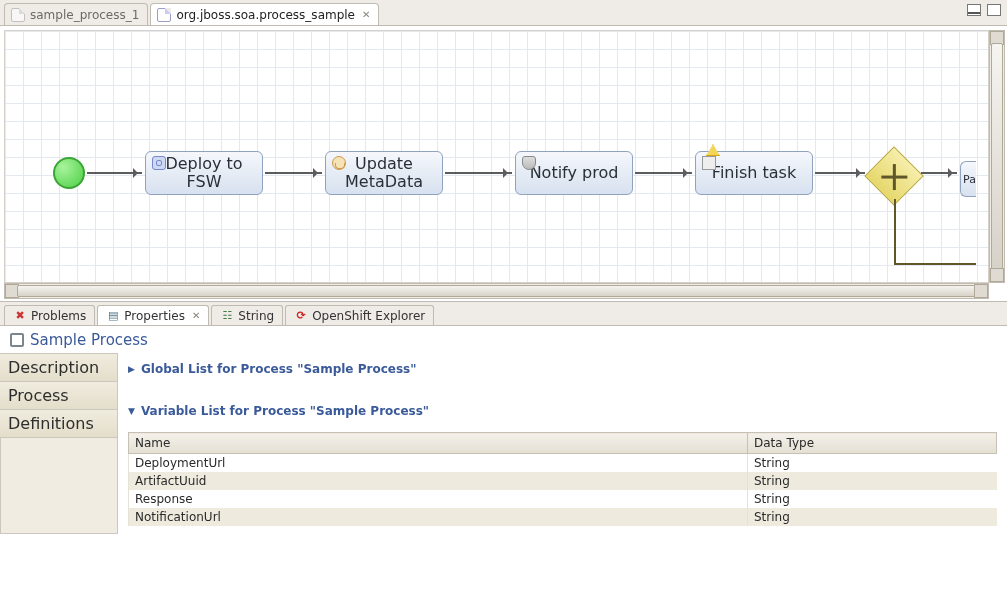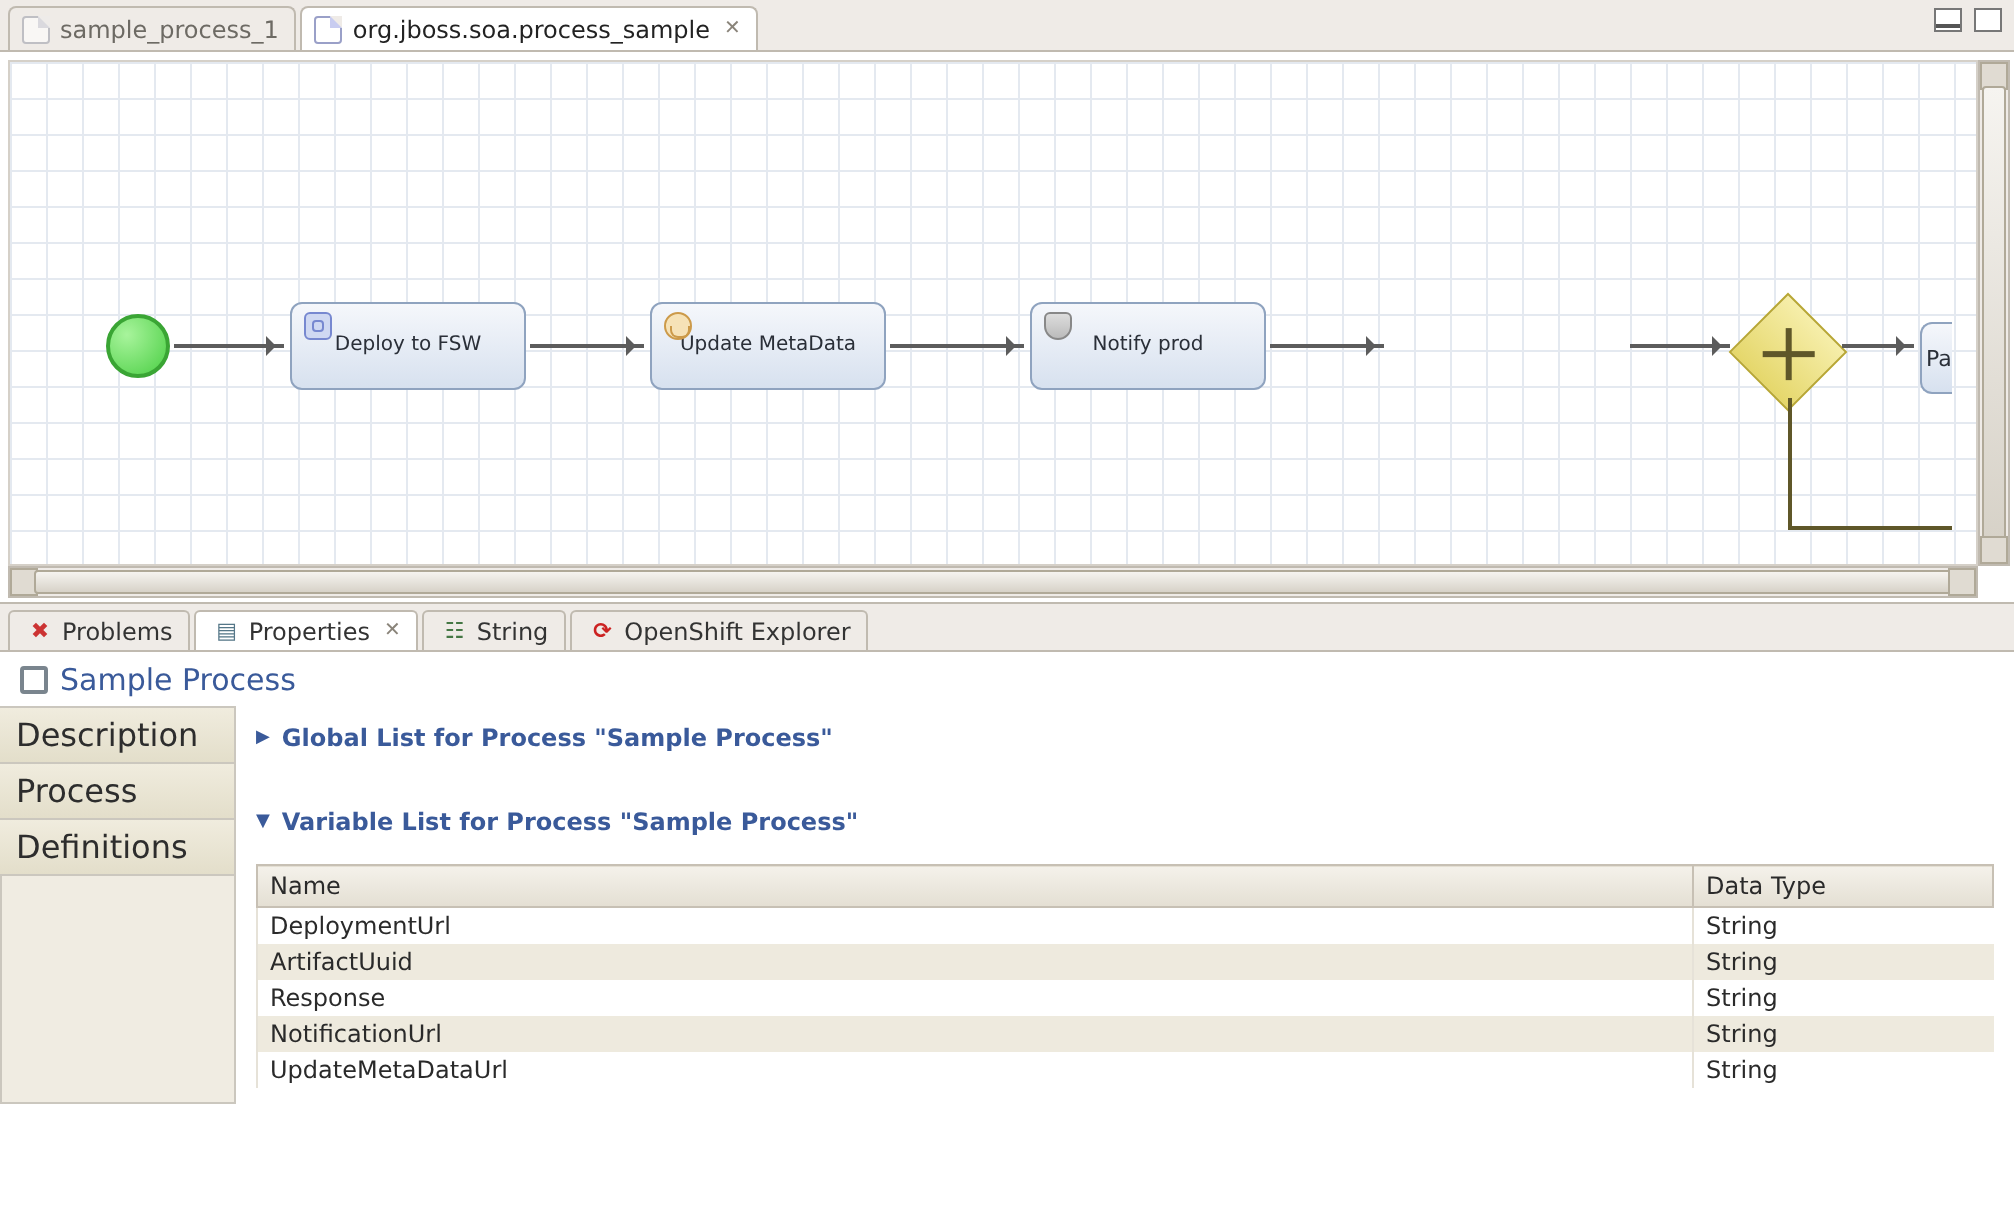--- a/index.html
+++ b/index.html
@@ -53,21 +53,21 @@
     position:absolute; top:126px; left:48px;
     width:32px; height:32px; border-radius:50%;
     background: radial-gradient(circle at 30% 30%, #a8f49c, #4ccf45);
     border:2px solid #3aa534;
   }
   .task-node {
     position:absolute; width:118px; height:44px;
     background: linear-gradient(#f5f7fb,#d7e1ef);
     border:1px solid #8fa3bf; border-radius:6px;
     display:flex; align-items:center; justify-content:center;
-    text-align:center; font-size:10px; color:#2a2f38; line-height:1.15; padding:2px 4px;
+    text-align:center; font-size:16px; color:#2a2f38; line-height:1.15; padding:2px 4px;
   }
   .task-node .task-icon {
     position:absolute; left:6px; top:4px; width:14px; height:14px;
   }
   .task-icon.svc { border:1px solid #7788d0; border-radius:3px; background:#cfd8f2; }
   .task-icon.svc::after{content:"";position:absolute;inset:3px;border:1px solid #7788d0;border-radius:2px;}
   .task-icon.user { border:1px solid #cc9a4a; border-radius:50%; background:#f6e2b7; }
   .task-icon.user::after{content:"";position:absolute;left:2px;top:6px;width:8px;height:5px;border:1px solid #cc9a4a;border-top:none;border-radius:0 0 4px 4px;}
   .task-icon.db { border:1px solid #888; border-radius:3px 3px 50% 50%; background:linear-gradient(#ddd,#bbb); }
   .task-icon.sw { border:1px solid #999; background:#eee; }
@@ -174,21 +174,21 @@
   .var-table th {
     text-align:left; font-weight:normal; font-size:12px;
     background:linear-gradient(#f4f1ea,#e4dfd3);
     border:1px solid #c7c0b4; padding:3px 6px;
   }
   .var-table td {
     font-size:12px; padding:2px 6px; border-left:1px solid #e6e2d8;
   }
   .var-table tr.alt td { background:#eeeade; }
   .var-table tr.norm td { background:#fff; }
-  .col-name{width:718px;}
+  .col-name{width:619px;}
 </style>
 </head>
 <body>
 
 <div class="editor-tabbar">
   <div class="etab inactive">
     <span class="doc-icon"></span>
     <span>sample_process_1</span>
   </div>
   <div class="etab active">
@@ -210,20 +210,25 @@
       <span class="task-icon svc"></span>
       <span>Deploy to FSW</span>
     </div>
     <div class="task-node" style="left:320px;top:120px;">
       <span class="task-icon user"></span>
       <span>Update MetaData</span>
     </div>
     <div class="task-node" style="left:510px;top:120px;">
       <span class="task-icon db"></span>
       <span>Notify prod</span>
+    </div>
+    <div class="task-node" style="left:690px;top:120px;">
+      <span class="task-badge-warn"></span>
+      <span class="task-icon sw"></span>
+      <span>Finish task</span>
     </div>
 
     <div class="gateway"></div>
     <div class="half-node">
       <span>Pas</span>
     </div>
 
     <div class="seqflow" style="left:82px; top:141px; width:55px;"></div>
     <div class="seqflow" style="left:260px; top:141px; width:57px;"></div>
     <div class="seqflow" style="left:440px; top:141px; width:67px;"></div>
@@ -305,20 +310,16 @@
             <td>String</td>
           </tr>
           <tr class="norm">
             <td>Response</td>
             <td>String</td>
           </tr>
           <tr class="alt">
             <td>NotificationUrl</td>
             <td>String</td>
           </tr>
-          <tr class="norm">
-            <td>UpdateMetaDataUrl</td>
-            <td>String</td>
-          </tr>
         </tbody>
     </table>
   </div>
 </div>
 
 </body></html>

